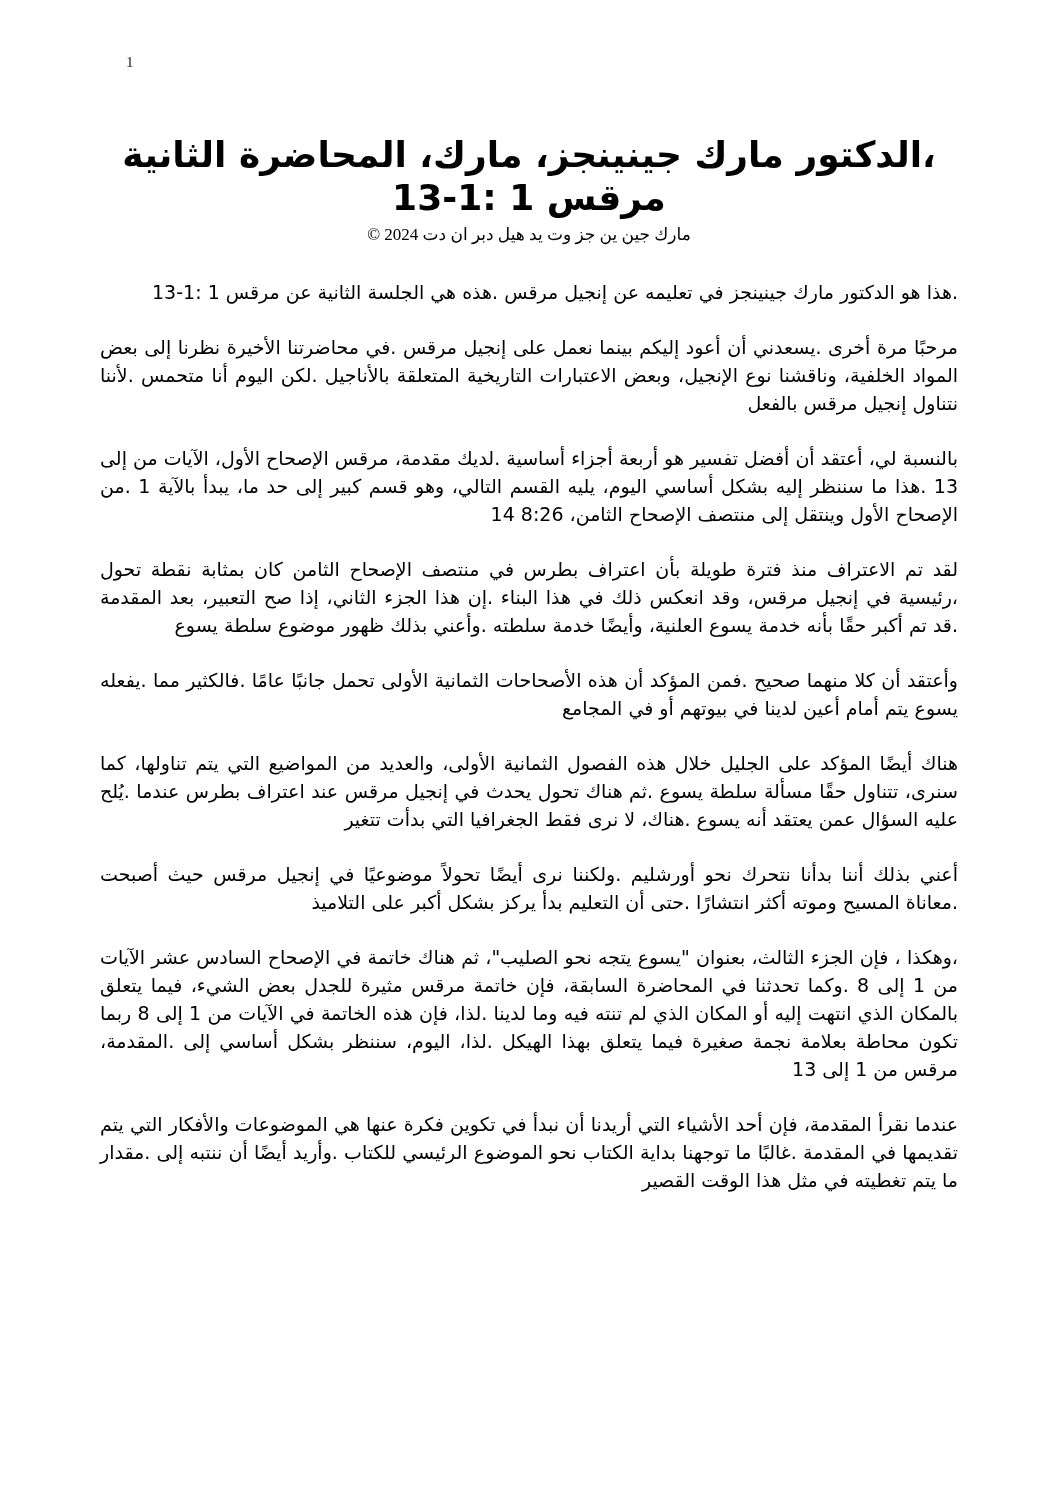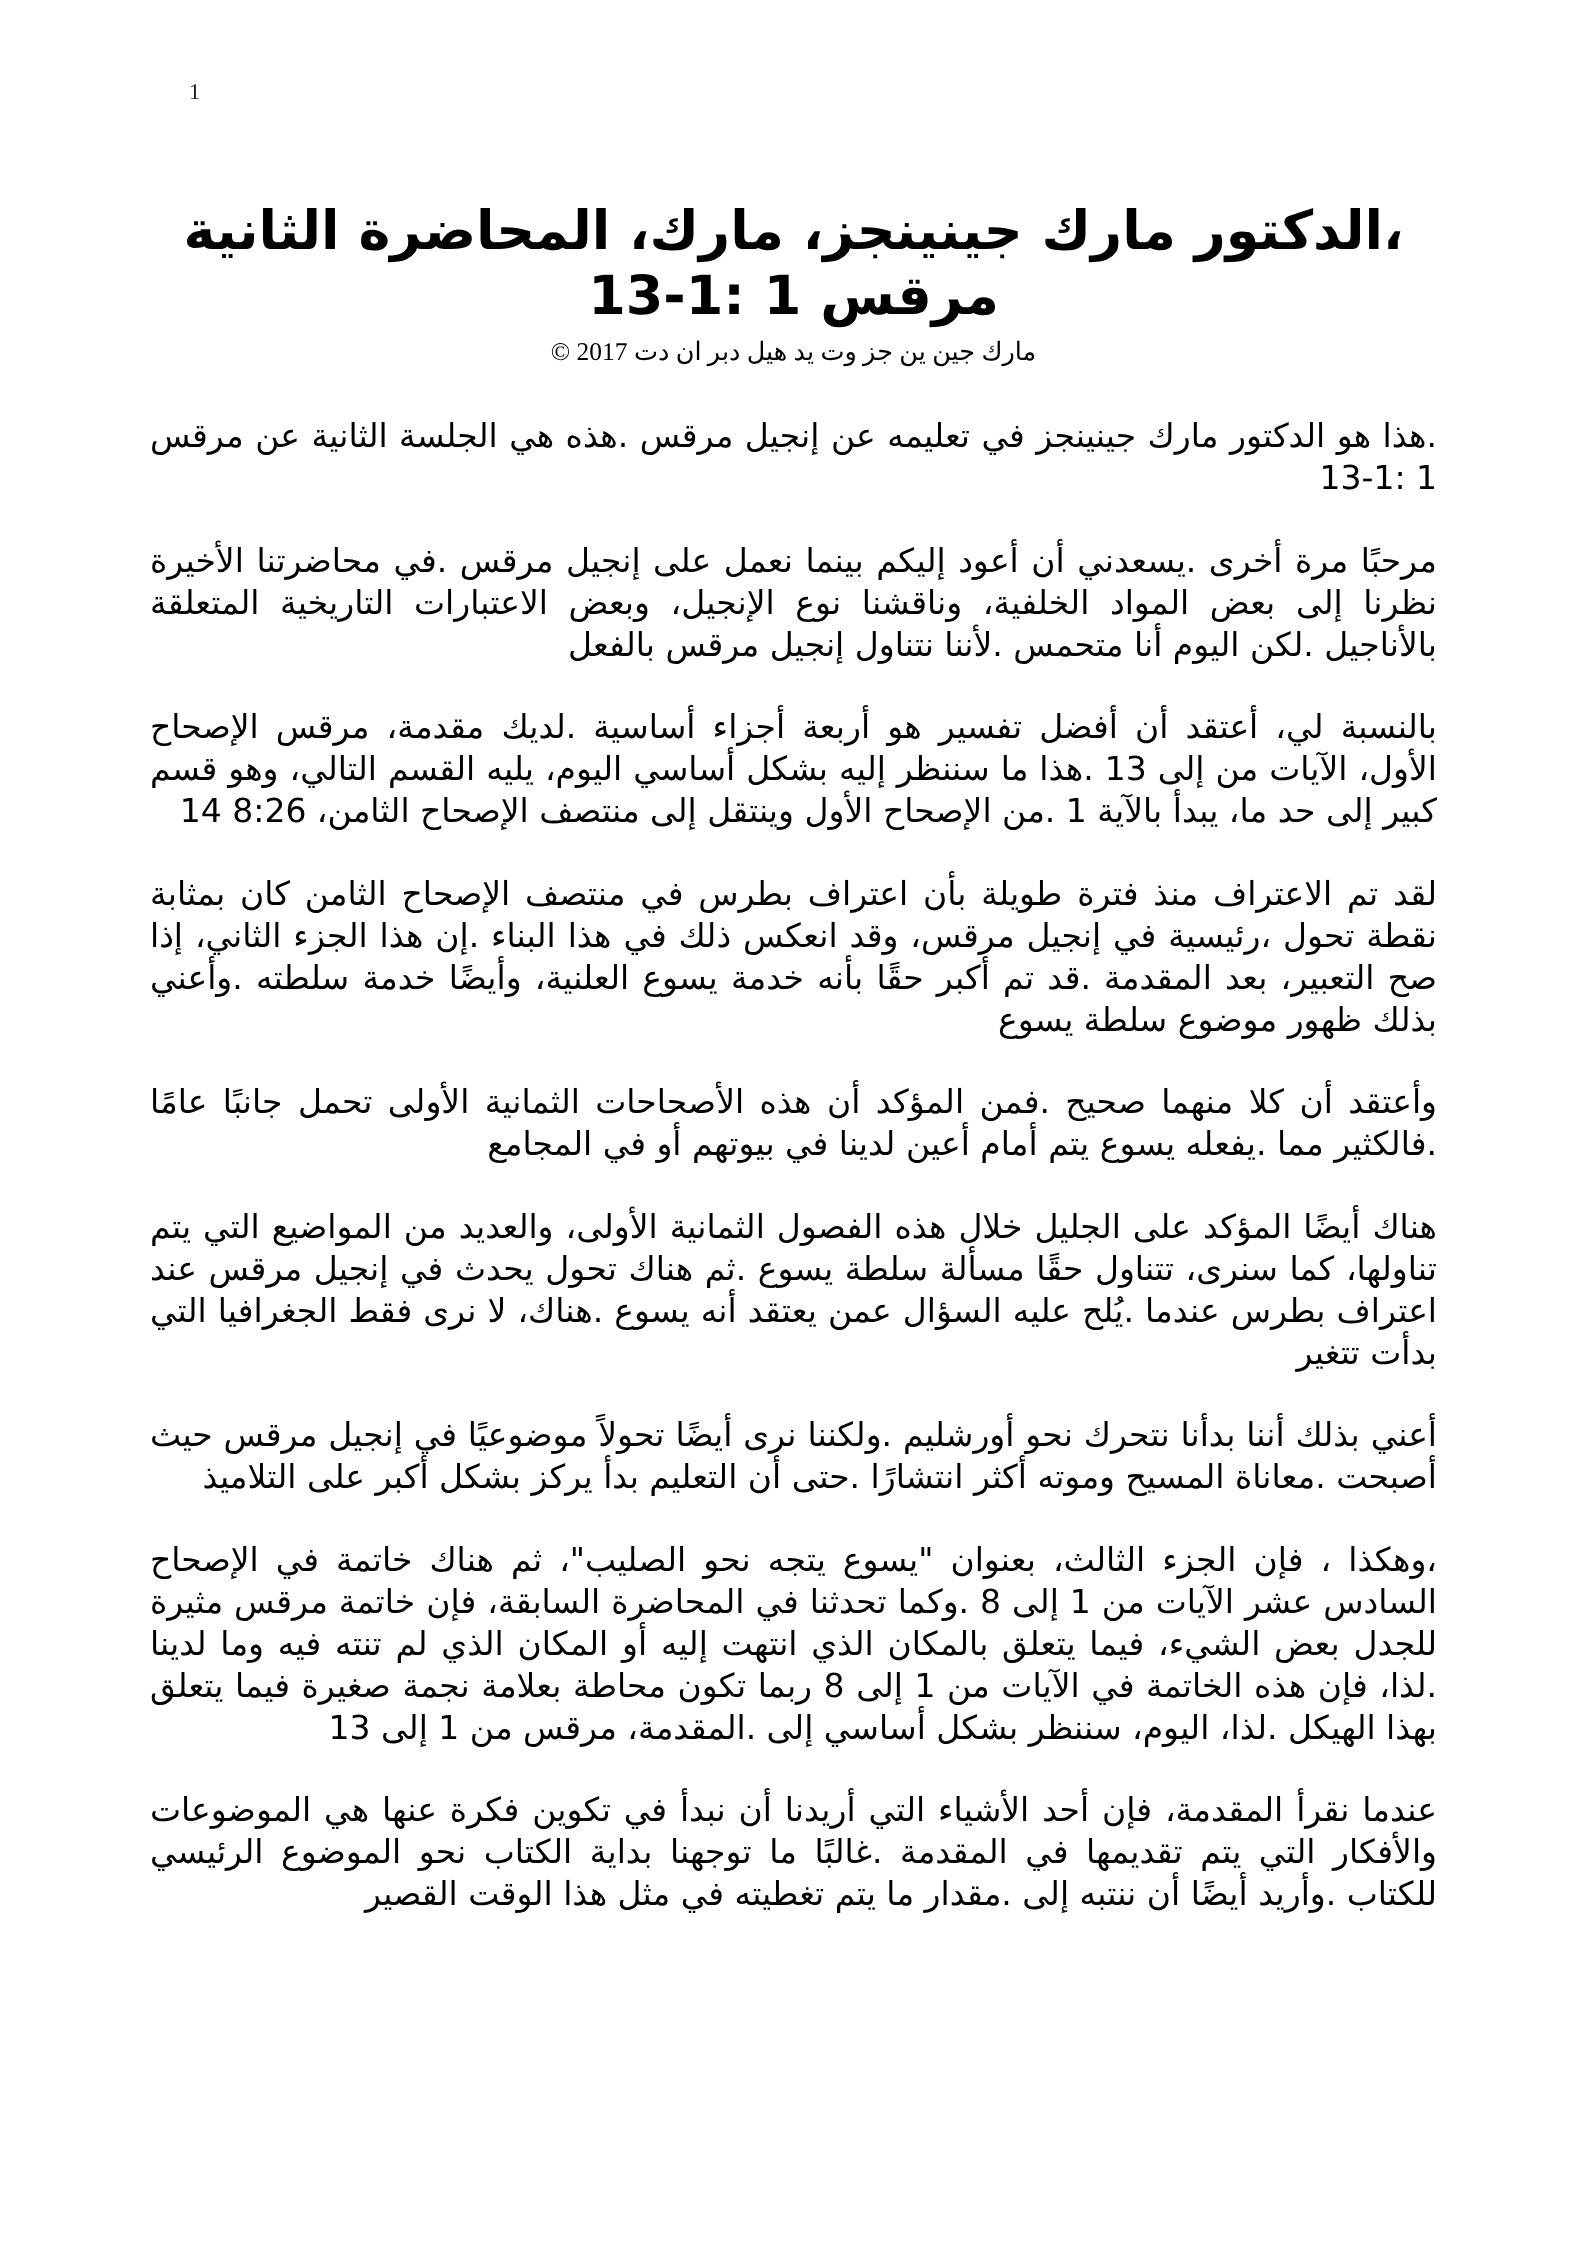--- a/index.html
+++ b/index.html
@@ -38,39 +38,39 @@
     .copyright {
       font-family: "Liberation Serif", serif;
       font-size: 17px;
       line-height: 26px;
       margin-top: 3px;
       direction: rtl;
     }
     .content {
       direction: rtl;
       margin: 30px 100px 0 100px;
-      font-size: 22px;
+      font-size: 19px;
       line-height: 28px;
       text-align: justify;
     }
     .content p {
       margin: 0 0 27px 0;
     }
   </style>
 </head>
 <body>
 
 <div class="page">
 
   <span class="page-number">1</span>
 
   <div class="header">
     <div class="title-line">،الدكتور مارك جينينجز، مارك، المحاضرة الثانية</div>
     <div class="title-line">مرقس 1 :1-13</div>
-    <div class="copyright">مارك جين ين جز وت يد هيل دبر ان دت 2017 ©</div>
+    <div class="copyright">مارك جين ين جز وت يد هيل دبر ان دت 2024 ©</div>
   </div>
 
   <div class="content">
     <p>.هذا هو الدكتور مارك جينينجز في تعليمه عن إنجيل مرقس .هذه هي الجلسة الثانية عن مرقس 1 :1-13</p>
     <p>مرحبًا مرة أخرى .يسعدني أن أعود إليكم بينما نعمل على إنجيل مرقس .في محاضرتنا الأخيرة نظرنا إلى بعض المواد الخلفية، وناقشنا نوع الإنجيل، وبعض الاعتبارات التاريخية المتعلقة بالأناجيل .لكن اليوم أنا متحمس .لأننا نتناول إنجيل مرقس بالفعل</p>
     <p>بالنسبة لي، أعتقد أن أفضل تفسير هو أربعة أجزاء أساسية .لديك مقدمة، مرقس الإصحاح الأول، الآيات من إلى 13 .هذا ما سننظر إليه بشكل أساسي اليوم، يليه القسم التالي، وهو قسم كبير إلى حد ما، يبدأ بالآية 1 .من الإصحاح الأول وينتقل إلى منتصف الإصحاح الثامن، 8:26 14</p>
     <p>لقد تم الاعتراف منذ فترة طويلة بأن اعتراف بطرس في منتصف الإصحاح الثامن كان بمثابة نقطة تحول ،رئيسية في إنجيل مرقس، وقد انعكس ذلك في هذا البناء .إن هذا الجزء الثاني، إذا صح التعبير، بعد المقدمة .قد تم أكبر حقًا بأنه خدمة يسوع العلنية، وأيضًا خدمة سلطته .وأعني بذلك ظهور موضوع سلطة يسوع</p>
     <p>وأعتقد أن كلا منهما صحيح .فمن المؤكد أن هذه الأصحاحات الثمانية الأولى تحمل جانبًا عامًا .فالكثير مما .يفعله يسوع يتم أمام أعين لدينا في بيوتهم أو في المجامع</p>
     <p>هناك أيضًا المؤكد على الجليل خلال هذه الفصول الثمانية الأولى، والعديد من المواضيع التي يتم تناولها، كما سنرى، تتناول حقًا مسألة سلطة يسوع .ثم هناك تحول يحدث في إنجيل مرقس عند اعتراف بطرس عندما .يُلح عليه السؤال عمن يعتقد أنه يسوع .هناك، لا نرى فقط الجغرافيا التي بدأت تتغير</p>
     <p>أعني بذلك أننا بدأنا نتحرك نحو أورشليم .ولكننا نرى أيضًا تحولاً موضوعيًا في إنجيل مرقس حيث أصبحت .معاناة المسيح وموته أكثر انتشارًا .حتى أن التعليم بدأ يركز بشكل أكبر على التلاميذ</p>

